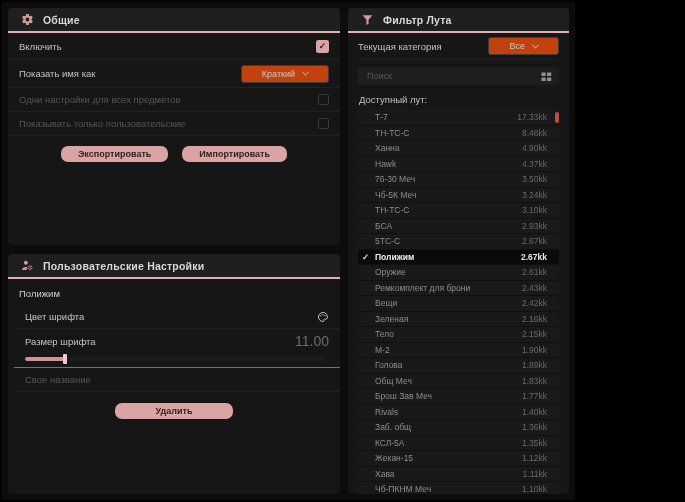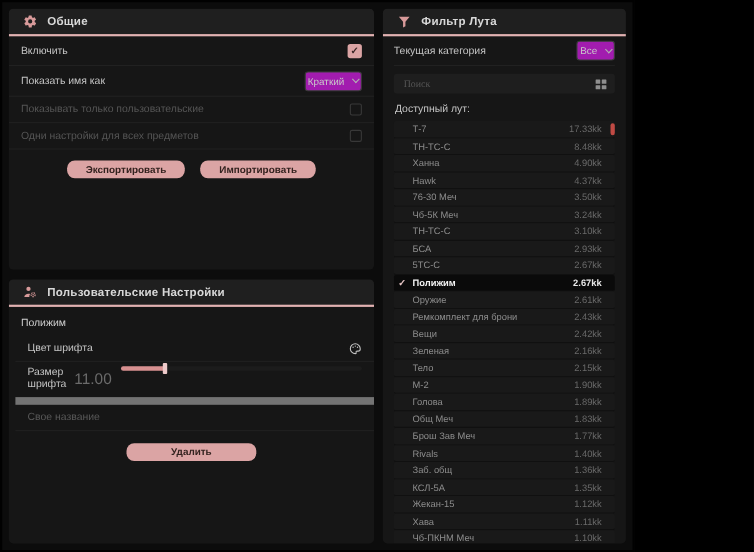--- a/index.html
+++ b/index.html
@@ -27,56 +27,56 @@
   .row .lbl{font-size:9.5px;color:#c4c4c4;}
   .row.dim .lbl{color:#555;}
 
   
   .cb-on{width:13px;height:13px;background:#dba4a4;border-radius:2.5px;
          display:flex;align-items:center;justify-content:center;
          font-size:9px;font-weight:bold;color:#372323;}
   .cb-off{width:11px;height:11px;border:1px solid #383838;border-radius:2px;background:transparent;}
 
   
-  .select{display:flex;align-items:center;background:#a21caf;border:1px solid #3c3c3c;
-          border-radius:3px;padding:3px 2px;font-size:9px;color:#c9c9c9;cursor:pointer;}
+  .select{display:flex;align-items:center;background:#c2410c;border:1px solid #3c3c3c;
+          border-radius:3px;padding:3px 20px;font-size:9px;color:#c9c9c9;cursor:pointer;}
   .chev{display:inline-block;width:5px;height:5px;border-right:1.4px solid #b2b2b2;
         border-bottom:1.4px solid #b2b2b2;transform:rotate(45deg) translate(-1px,-1px);margin-left:8px;}
 
   
   .btn{background:#dba4a4;color:#33221f;border:none;border-radius:7px;
        padding:3px 17px;font-size:9px;font-weight:bold;font-family:inherit;cursor:pointer;}
   .btn-row{display:flex;justify-content:center;gap:14px;padding:10px 0 6px;align-items:flex-end;}
 
   
   .section-lbl{font-size:9.5px;color:#cfcfcf;padding:9px 11px 6px;}
   .row.indent{margin-left:6px;}
-  .slider-row{display:flex;flex-direction:row;justify-content:center;gap:8px;
-              padding:4px 11px 6px;margin-left:6px;border-bottom:7px solid #737373;}
+  .slider-row{display:flex;flex-direction:column;justify-content:center;gap:8px;
+              padding:4px 11px 6px;margin-left:6px;border-bottom:1px solid #737373;}
   .slider-top{display:flex;justify-content:space-between;align-items:center;}
   .slider-top .lbl{font-size:9.5px;color:#c4c4c4;}
   .slider-val{font-size:14px;color:#6b6b6b;}
   .slider-track{position:relative;height:4px;width:calc(100% - 4px);background:#1c1c1c;border-radius:2px;}
   .slider-fill{position:absolute;left:0;top:0;height:4px;width:40px;background:#d79090;border-radius:2px;}
   .slider-handle{position:absolute;left:38px;top:-3px;width:4px;height:10px;background:#eecaca;border-radius:1px;cursor:pointer;}
   .name-input{background:transparent;border:none;outline:none;color:#bbb;
               font-size:9.5px;font-family:inherit;width:100%;padding:0;}
   .name-input::placeholder{color:#585858;}
   .del-row{display:flex;justify-content:center;padding:11px 0;}
   .del-row .btn{min-width:118px;}
 
   
   .lf-body{padding:0 10px;display:flex;flex-direction:column;flex:1;overflow:hidden;}
   .lf-cat{display:flex;align-items:center;justify-content:space-between;
           min-height:27px;border-bottom:1px solid #212121;}
   .lf-cat .lbl{font-size:9.5px;color:#c4c4c4;}
   .search-wrap{display:flex;align-items:center;background:#1e1e1e;border-radius:3px;
                margin:7px 0 6px;padding:3px 7px;gap:6px;}
   .search-wrap input{flex:1;background:transparent;border:none;outline:none;
-                     color:#bbb;font-size:9px;font-family:Liberation Serif, serif;}
+                     color:#bbb;font-size:9px;font-family:Liberation Sans, sans-serif;}
   .search-wrap input::placeholder{color:#565656;}
   .avail-lbl{font-size:9.5px;color:#c4c4c4;padding:3px 1px 5px;}
   .loot-list{position:relative;flex:1;overflow:hidden;display:flex;flex-direction:column;}
   .loot-row{flex:none;height:15.5px;display:flex;align-items:center;
             background:#191919;border-bottom:1px solid #101010;border-radius:2px;
             padding:0 6px 0 4px;cursor:pointer;}
   .loot-row .check{width:13px;flex:none;font-size:8.5px;color:#eccaca;font-weight:bold;line-height:1;}
   .loot-row .nm{flex:1;font-size:8.5px;color:#8d8d8d;white-space:nowrap;overflow:hidden;}
   .loot-row .val{flex:none;font-size:8.5px;color:#6a6a6a;padding-right:6px;}
   .loot-row.selected{background:#0a0a0a;}
@@ -108,25 +108,25 @@
           <span class="cb-on">✓</span>
         </div>
         <div class="row" style="min-height:28px;">
           <span class="lbl">Показать имя как</span>
           <span class="select">
             <span>Краткий</span>
             <span class="chev"></span>
           </span>
         </div>
         <div class="row dim" style="min-height:24px;">
+          <span class="lbl">Одни настройки для всех предметов</span>
+          <span class="cb-off"></span>
+        </div>
+        <div class="row dim" style="min-height:24px;">
           <span class="lbl">Показывать только пользовательские</span>
-          <span class="cb-off"></span>
-        </div>
-        <div class="row dim" style="min-height:24px;">
-          <span class="lbl">Одни настройки для всех предметов</span>
           <span class="cb-off"></span>
         </div>
         <div class="btn-row">
           <button class="btn">Экспортировать</button>
           <button class="btn">Импортировать</button>
         </div>
         <div class="spacer"></div>
       </div>
     </section>
 

